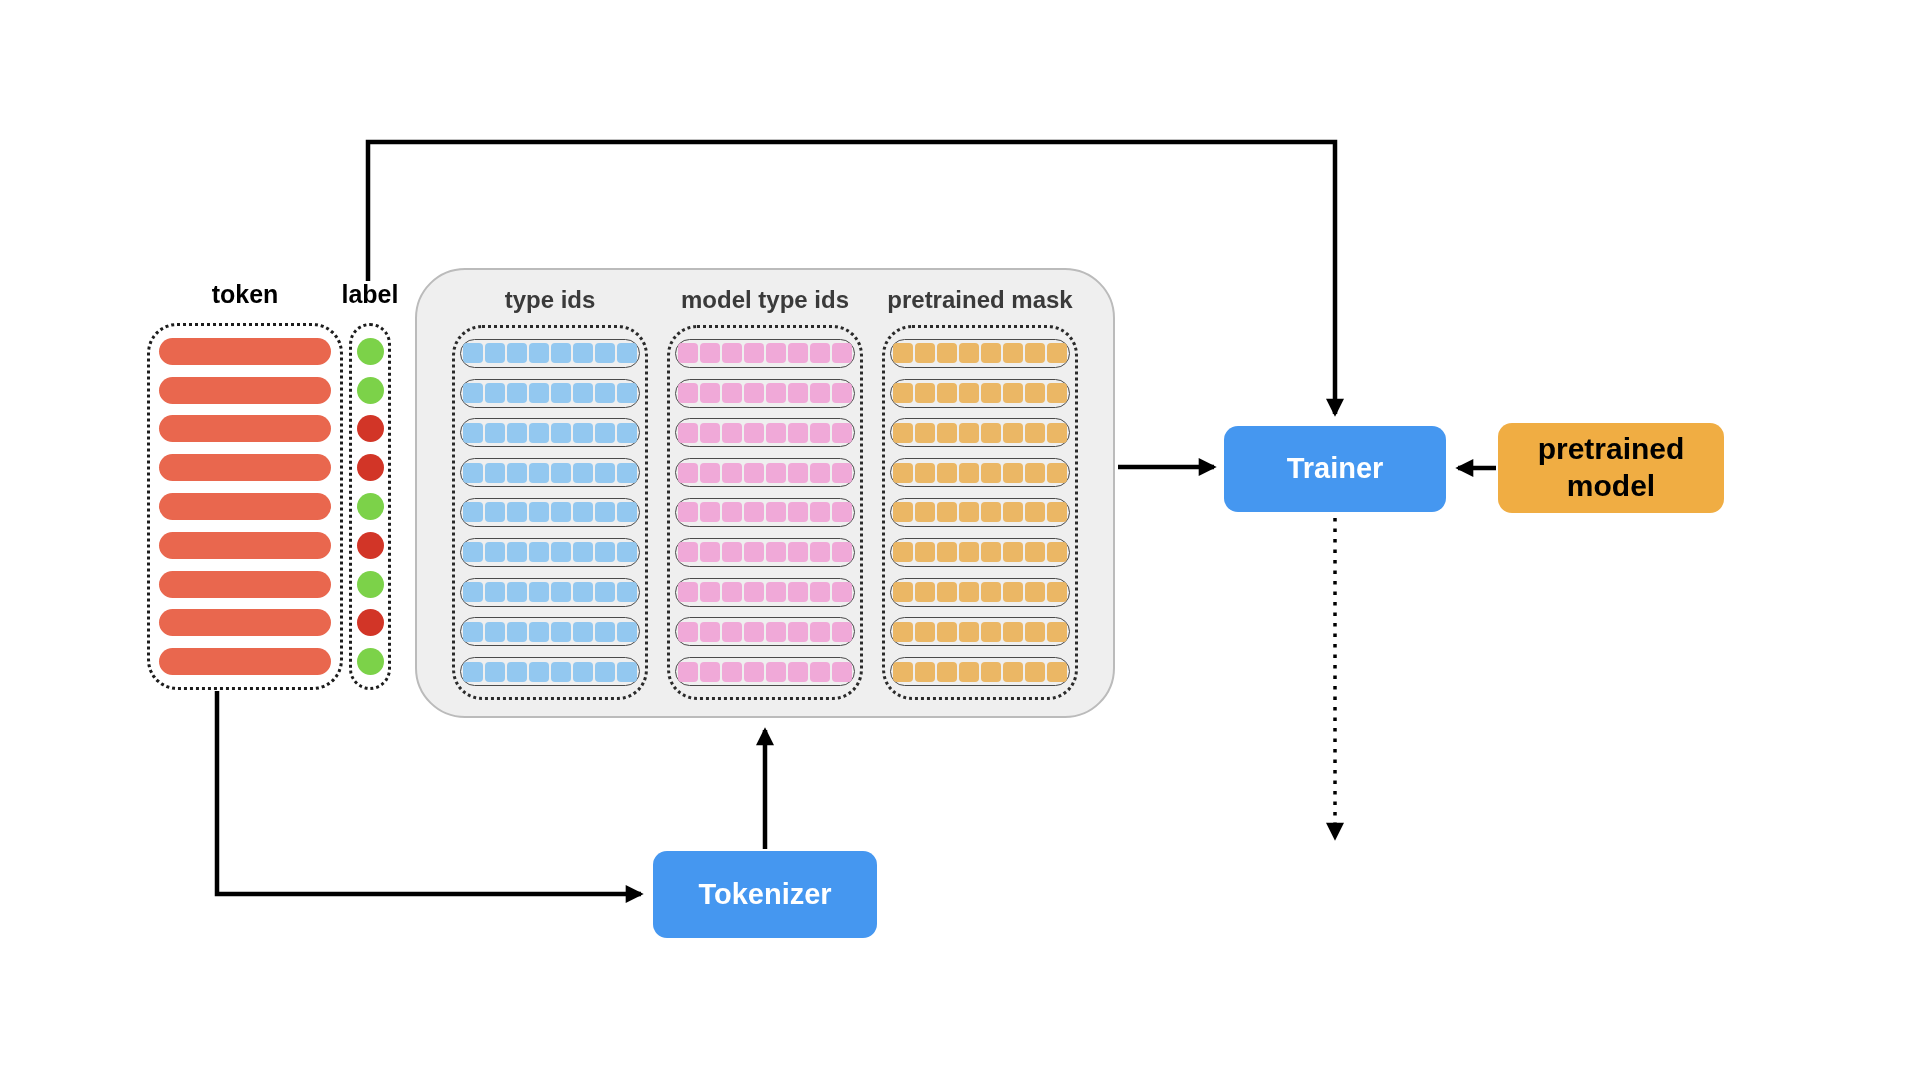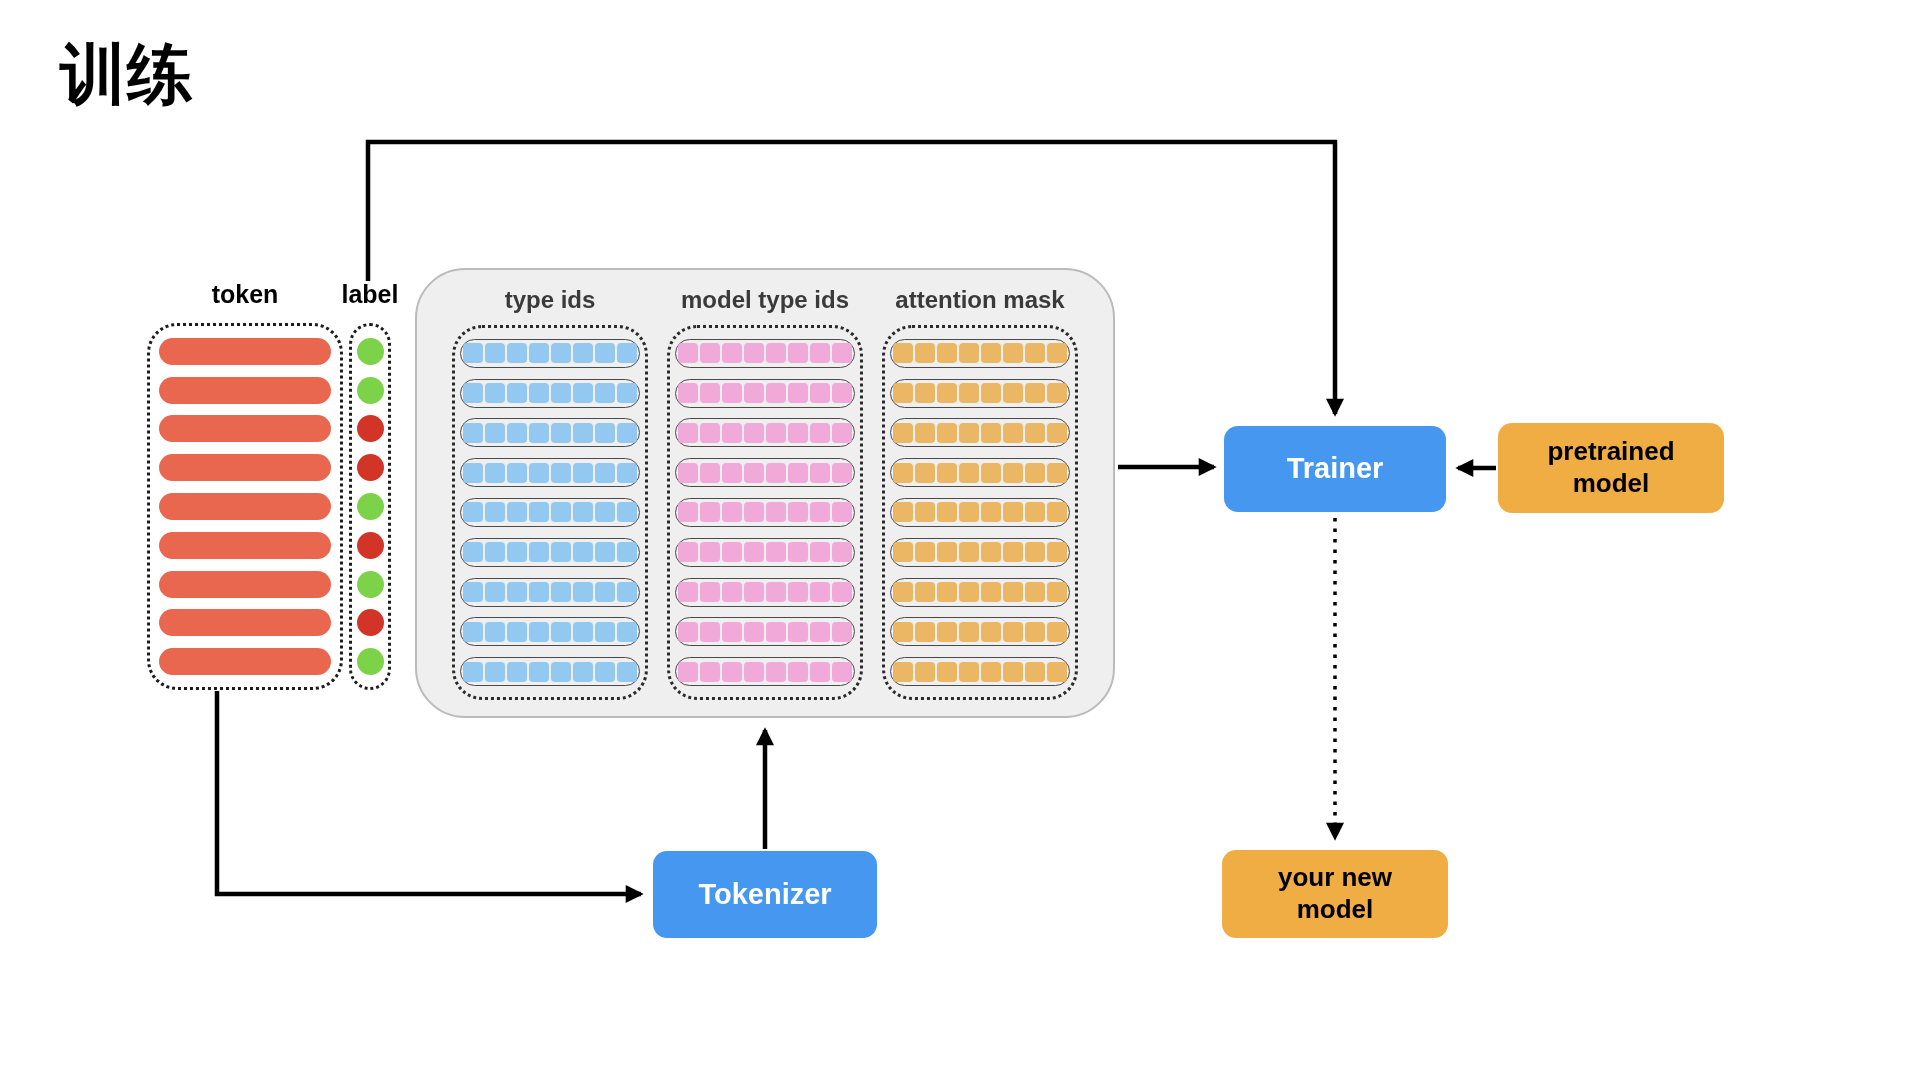--- a/index.html
+++ b/index.html
@@ -30,21 +30,21 @@
   .tok-box{width:196px;height:375px;border:3px dotted #2a2a2a;border-radius:30px;box-sizing:border-box;
            display:flex;flex-direction:column;justify-content:space-evenly;align-items:center;background:transparent;}
   .pill{width:180px;height:29px;border:1.5px solid #4a4a4a;border-radius:15px;box-sizing:border-box;
         display:flex;align-items:center;justify-content:center;gap:2px;background:transparent;}
   .cell{width:20px;height:20px;border-radius:4px;}
   
   .node{position:absolute;display:flex;align-items:center;justify-content:center;text-align:center;
         font-weight:bold;border-radius:14px;line-height:1.22;}
   #trainer{left:1224px;top:426px;width:222px;height:86px;font-size:29px;}
   #tokenizer{left:653px;top:851px;width:224px;height:87px;font-size:29px;}
-  #pretrained{left:1498px;top:423px;width:226px;height:90px;font-size:26px;padding:0 30px;box-sizing:border-box;}
+  #pretrained{left:1498px;top:423px;width:226px;height:90px;font-size:30px;padding:0 30px;box-sizing:border-box;}
   #new-model{left:1222px;top:850px;width:226px;height:88px;font-size:26px;padding:0 35px;box-sizing:border-box;}
 </style>
 </head>
 <body>
 
 <div id="canvas">
 
   <svg id="arrows" viewBox="0 0 1920 1080">
     <defs>
       <marker id="ah" markerUnits="userSpaceOnUse" markerWidth="20" markerHeight="18" viewBox="0 0 10 10" refX="8.5" refY="5" orient="auto">
@@ -52,21 +52,20 @@
       </marker>
     </defs>
     <path d="M368,281 L368,142 L1335,142 L1335,414" fill="none" stroke="#000" stroke-width="4.5" marker-end="url(#ah)"></path>
     <path d="M1118,467 L1214,467" fill="none" stroke="#000" stroke-width="4.5" marker-end="url(#ah)"></path>
     <path d="M1496,468 L1458,468" fill="none" stroke="#000" stroke-width="4.5" marker-end="url(#ah)"></path>
     <path d="M1335,518 L1335,838" fill="none" stroke="#000" stroke-width="3.5" stroke-dasharray="3.5 7" marker-end="url(#ah)"></path>
     <path d="M217,691 L217,894 L641,894" fill="none" stroke="#000" stroke-width="4.5" marker-end="url(#ah)"></path>
     <path d="M765,849 L765,730" fill="none" stroke="#000" stroke-width="4.5" marker-end="url(#ah)"></path>
   </svg>
 
-  <div id="page-title">训练</div>
 
   <div id="text-header" class="col-header">token</div>
   <div id="label-header" class="col-header">label</div>
 
   <div id="text-rows" class="dotted">
       <div class="bar" style="background: rgb(233, 103, 78);"></div>
       <div class="bar" style="background: rgb(233, 103, 78);"></div>
       <div class="bar" style="background: rgb(233, 103, 78);"></div>
       <div class="bar" style="background: rgb(233, 103, 78);"></div>
       <div class="bar" style="background: rgb(233, 103, 78);"></div>
@@ -273,21 +272,21 @@
               <div class="cell" style="background: rgb(240, 169, 216);"></div>
               <div class="cell" style="background: rgb(240, 169, 216);"></div>
               <div class="cell" style="background: rgb(240, 169, 216);"></div>
               <div class="cell" style="background: rgb(240, 169, 216);"></div>
               <div class="cell" style="background: rgb(240, 169, 216);"></div>
               <div class="cell" style="background: rgb(240, 169, 216);"></div>
             </div>
           </div>
         </div>
         <div class="tok-col">
-          <div class="tok-header">attention mask</div>
+          <div class="tok-header">pretrained mask</div>
           <div class="tok-box">
             <div class="pill">
               <div class="cell" style="background: rgb(235, 183, 101);"></div>
               <div class="cell" style="background: rgb(235, 183, 101);"></div>
               <div class="cell" style="background: rgb(235, 183, 101);"></div>
               <div class="cell" style="background: rgb(235, 183, 101);"></div>
               <div class="cell" style="background: rgb(235, 183, 101);"></div>
               <div class="cell" style="background: rgb(235, 183, 101);"></div>
               <div class="cell" style="background: rgb(235, 183, 101);"></div>
               <div class="cell" style="background: rgb(235, 183, 101);"></div>
@@ -373,15 +372,14 @@
               <div class="cell" style="background: rgb(235, 183, 101);"></div>
             </div>
           </div>
         </div>
       </div>
   </div>
 
   <div id="tokenizer" class="node" style="background: rgb(69, 151, 240); color: rgb(255, 255, 255);">Tokenizer</div>
   <div id="trainer" class="node" style="background: rgb(69, 151, 240); color: rgb(255, 255, 255);">Trainer</div>
   <div id="pretrained" class="node" style="background: rgb(240, 173, 67); color: rgb(0, 0, 0);">pretrained model</div>
-  <div id="new-model" class="node" style="background: rgb(240, 173, 67); color: rgb(0, 0, 0);">your new model</div>
 
 </div>
 
 </body></html>

